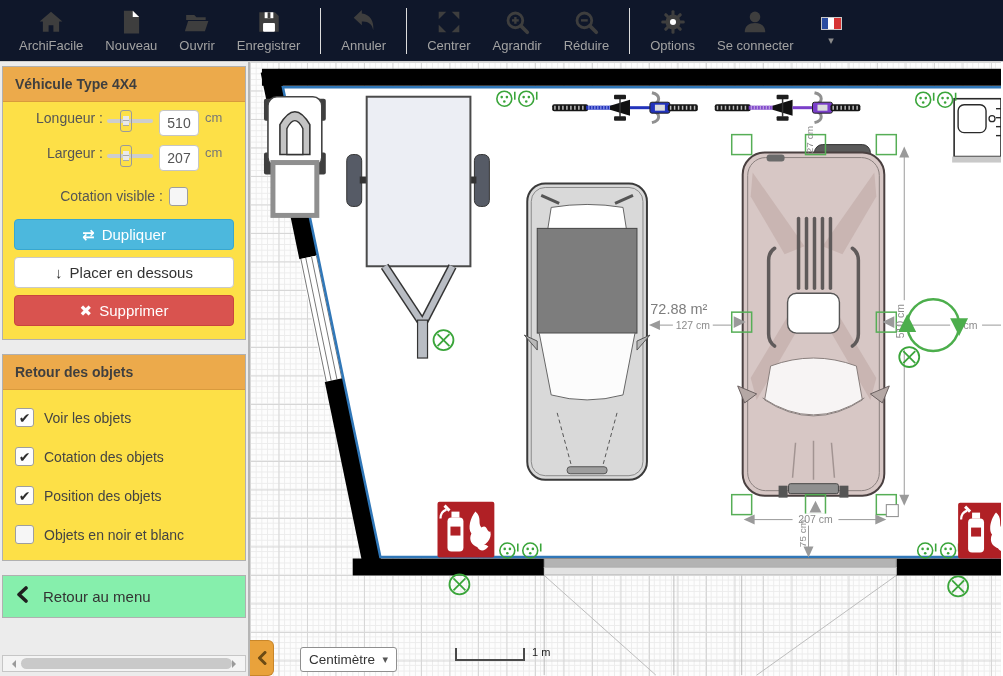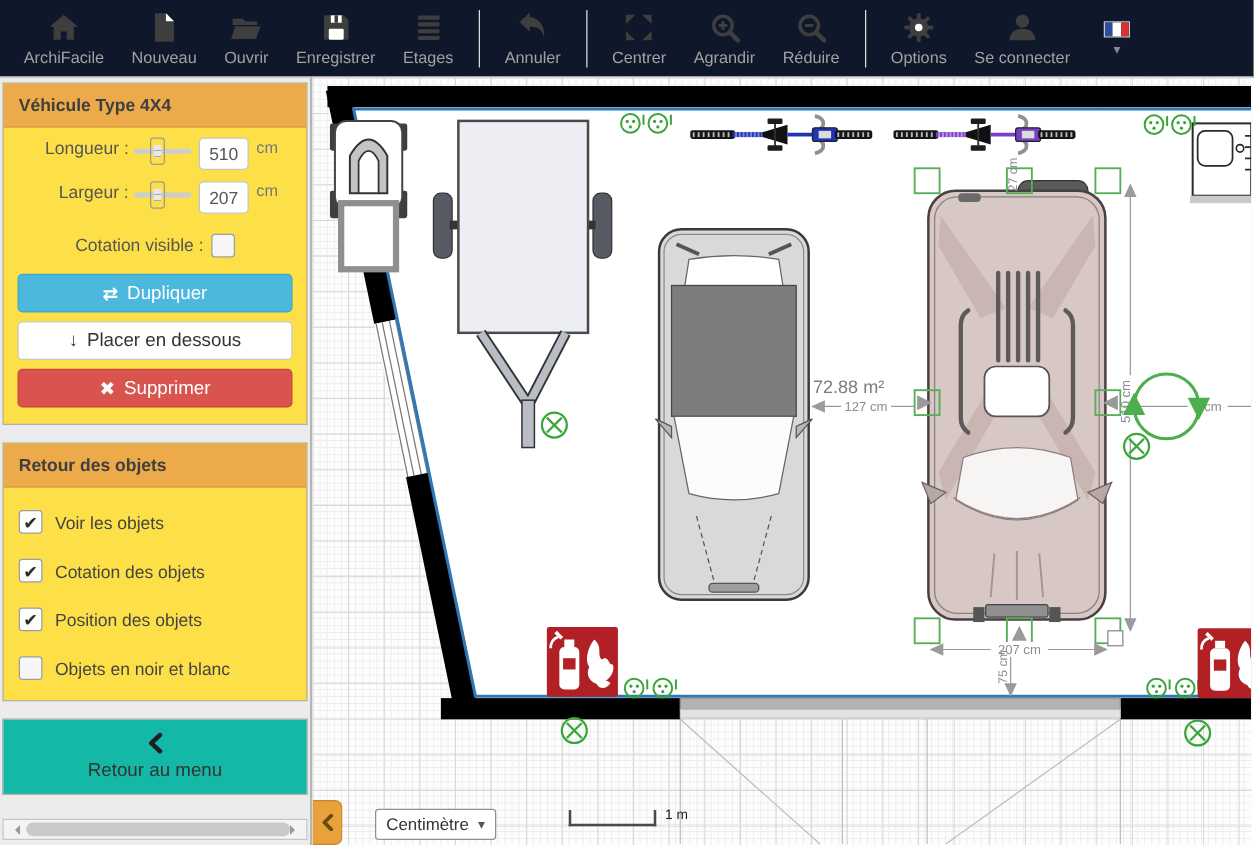--- a/index.html
+++ b/index.html
@@ -48,22 +48,22 @@
     font-size:14px; color:#2d2d2d; line-height:1; cursor:pointer; flex:none; }
   .checkbox.checked { background:#fdfdfd; }
   .btn { display:flex; align-items:center; justify-content:center; gap:7px;
     height:31px; margin:7px 11px; border-radius:4px; font-size:15px; cursor:pointer; border:1px solid transparent; }
   .btn-blue { background:#4cb8dd; border-color:#39a7ce; color:#fff; }
   .btn-white { background:#fff; border-color:#c9c9c9; color:#333; }
   .btn-red { background:#d9534f; border-color:#c9443f; color:#fff; }
   .btn .bicon { font-weight:bold; }
   .check-row { display:flex; align-items:center; padding:10px 12px; }
   .check-row span.lbl { font-size:14px; color:#444; margin-left:10px; }
-  .back-panel { background:#14b8a6; border:1px solid #b0b0b0; padding:10px 12px;
-    display:flex; align-items:center; gap:0; cursor:pointer;flex-direction:column; }
+  .back-panel { background:#86efac; border:1px solid #b0b0b0; padding:10px 12px;
+    display:flex; align-items:center; gap:14px; cursor:pointer; }
   .back-label { font-size:15px; color:#333; }
   .hscroll { position:absolute; left:2px; right:2px; bottom:4px; height:17px; background:#f4f4f4;
     border:1px solid #c6c6c6; display:flex; align-items:center; }
   .hs-arrow { width:0; height:0; border:4px solid transparent; margin:0 5px; }
   .hs-left { border-right-color:#9a9a9a; }
   .hs-right { border-left-color:#9a9a9a; margin-left:auto; }
   .hs-thumb { flex:1; height:11px; background:#c9c9c9; border-radius:6px; }
 
   
   .canvas { position:relative; width:751px; height:614px; overflow:hidden;
@@ -122,31 +122,20 @@
   <div class="tb-item">
     <span>
         <svg width="26" height="26" viewBox="0 0 24 24">
           <path d="M3 3 H17.5 L21 6.5 V21 H3 Z" fill="#3e3e3e"></path>
           <rect x="8" y="3" width="8" height="5.5" fill="#fff"></rect>
           <rect x="10.7" y="3" width="2.6" height="5.5" fill="#3e3e3e"></rect>
           <rect x="6.5" y="13" width="11" height="8" rx="1" fill="#fff"></rect>
         </svg>
       </span>
     <span class="tb-label">Enregistrer</span>
-  </div>
-  <div class="tb-item">
-    <span>
-        <svg width="26" height="26" viewBox="0 0 24 24" fill="#3e3e3e">
-          <rect x="4" y="3.2" width="16" height="3" rx="1"></rect>
-          <rect x="4" y="8.2" width="16" height="3" rx="1"></rect>
-          <rect x="4" y="13.2" width="16" height="3" rx="1"></rect>
-          <rect x="4" y="18.2" width="16" height="3" rx="1"></rect>
-        </svg>
-      </span>
-    <span class="tb-label">Etages</span>
   </div>
   <div class="tb-sep"></div>
   <div class="tb-item">
     <span>
         <svg width="26" height="26" viewBox="0 0 24 24" fill="#3e3e3e">
           <path d="M10 4.2 L10 1 L2.5 8 L10 15 L10 11.5 C15.5 11 19.5 13.5 20.5 19.5 C21.5 11.5 17.5 5 10 4.2 Z"></path>
         </svg>
       </span>
     <span class="tb-label">Annuler</span>
   </div>

